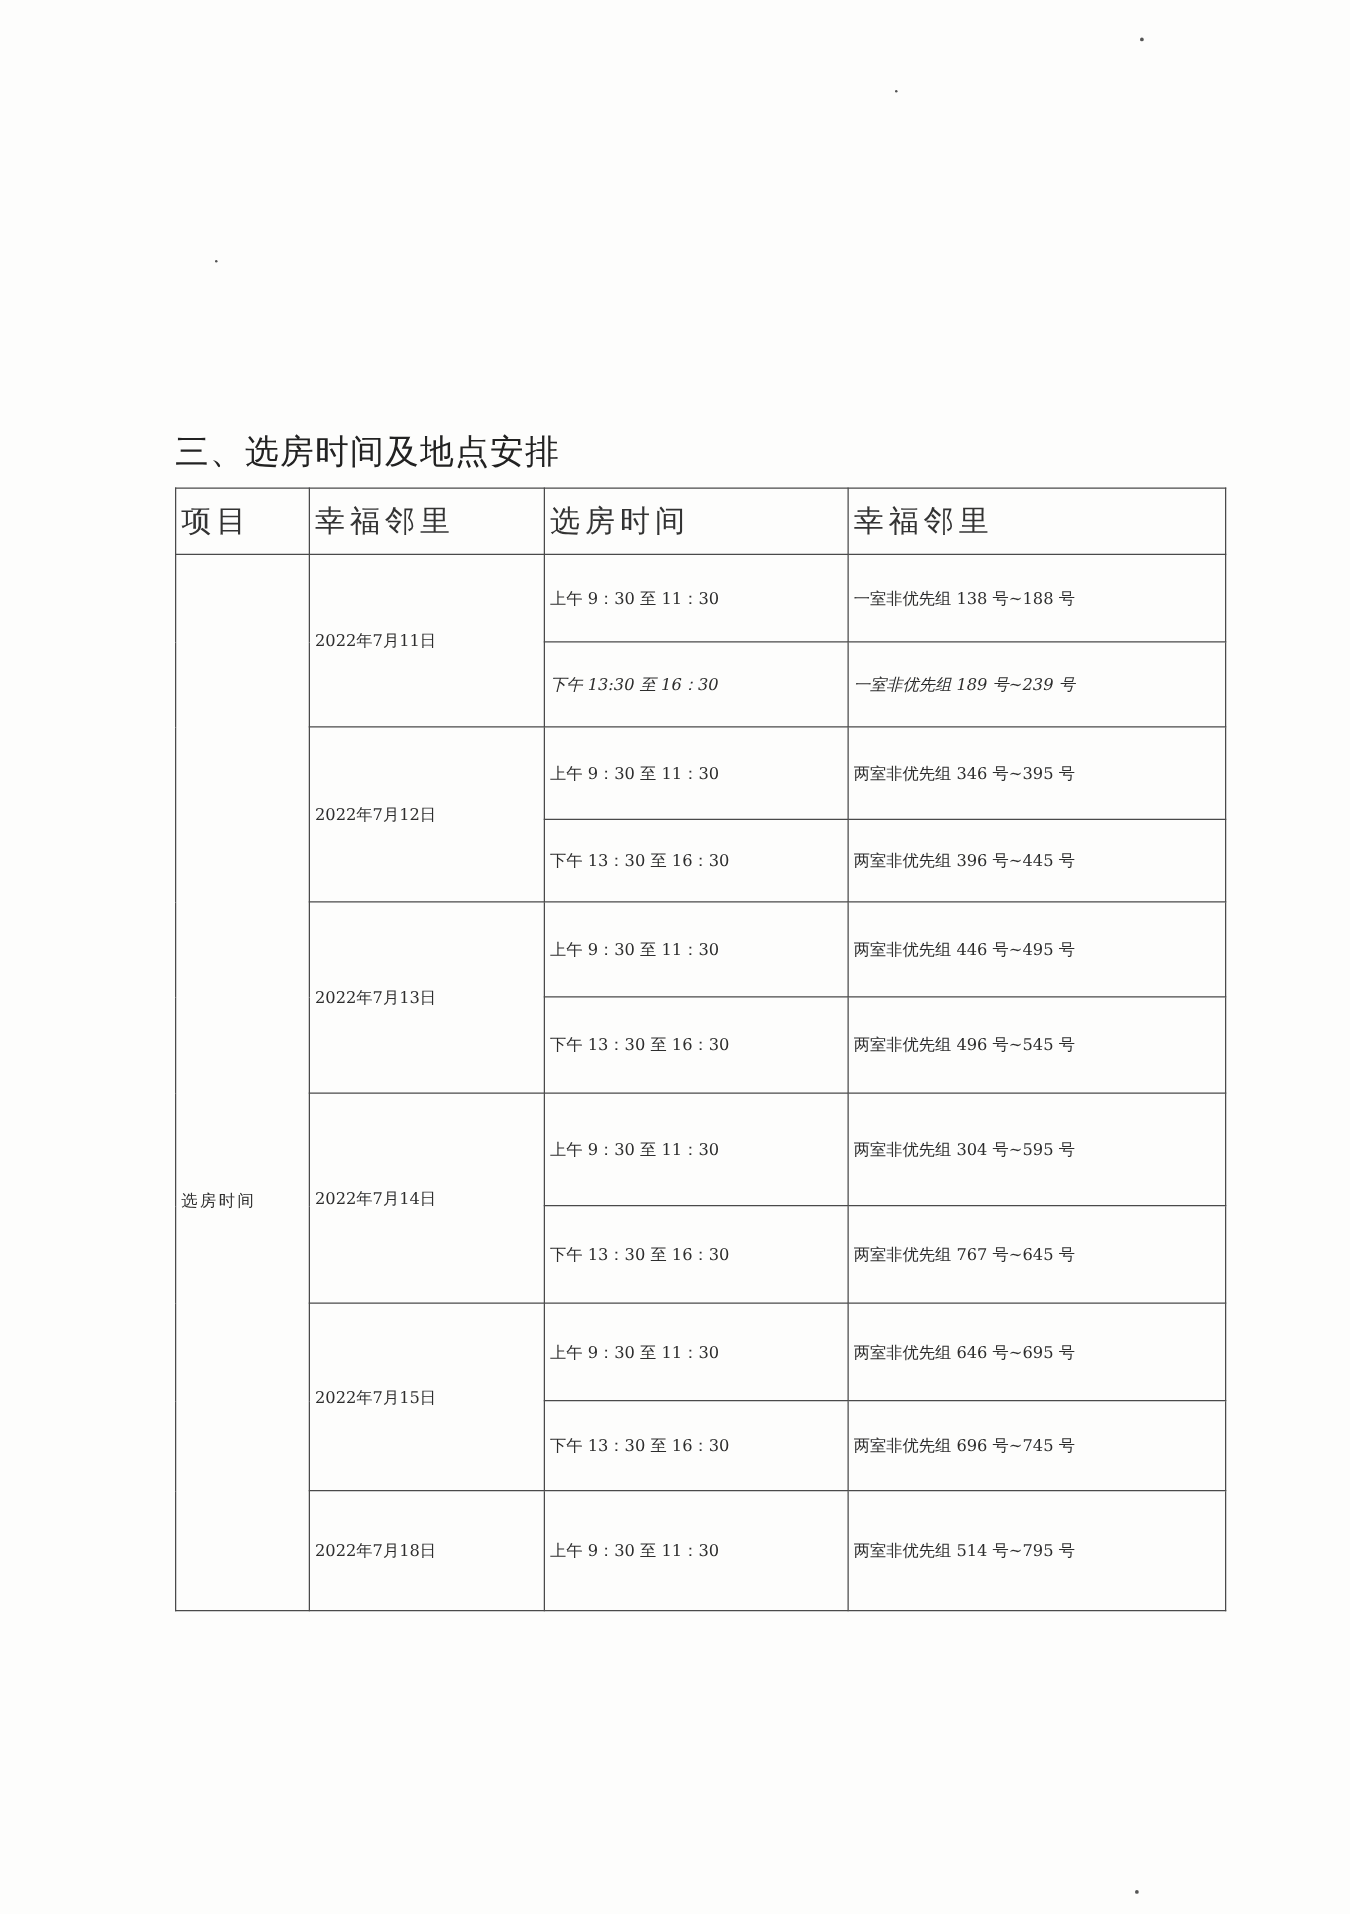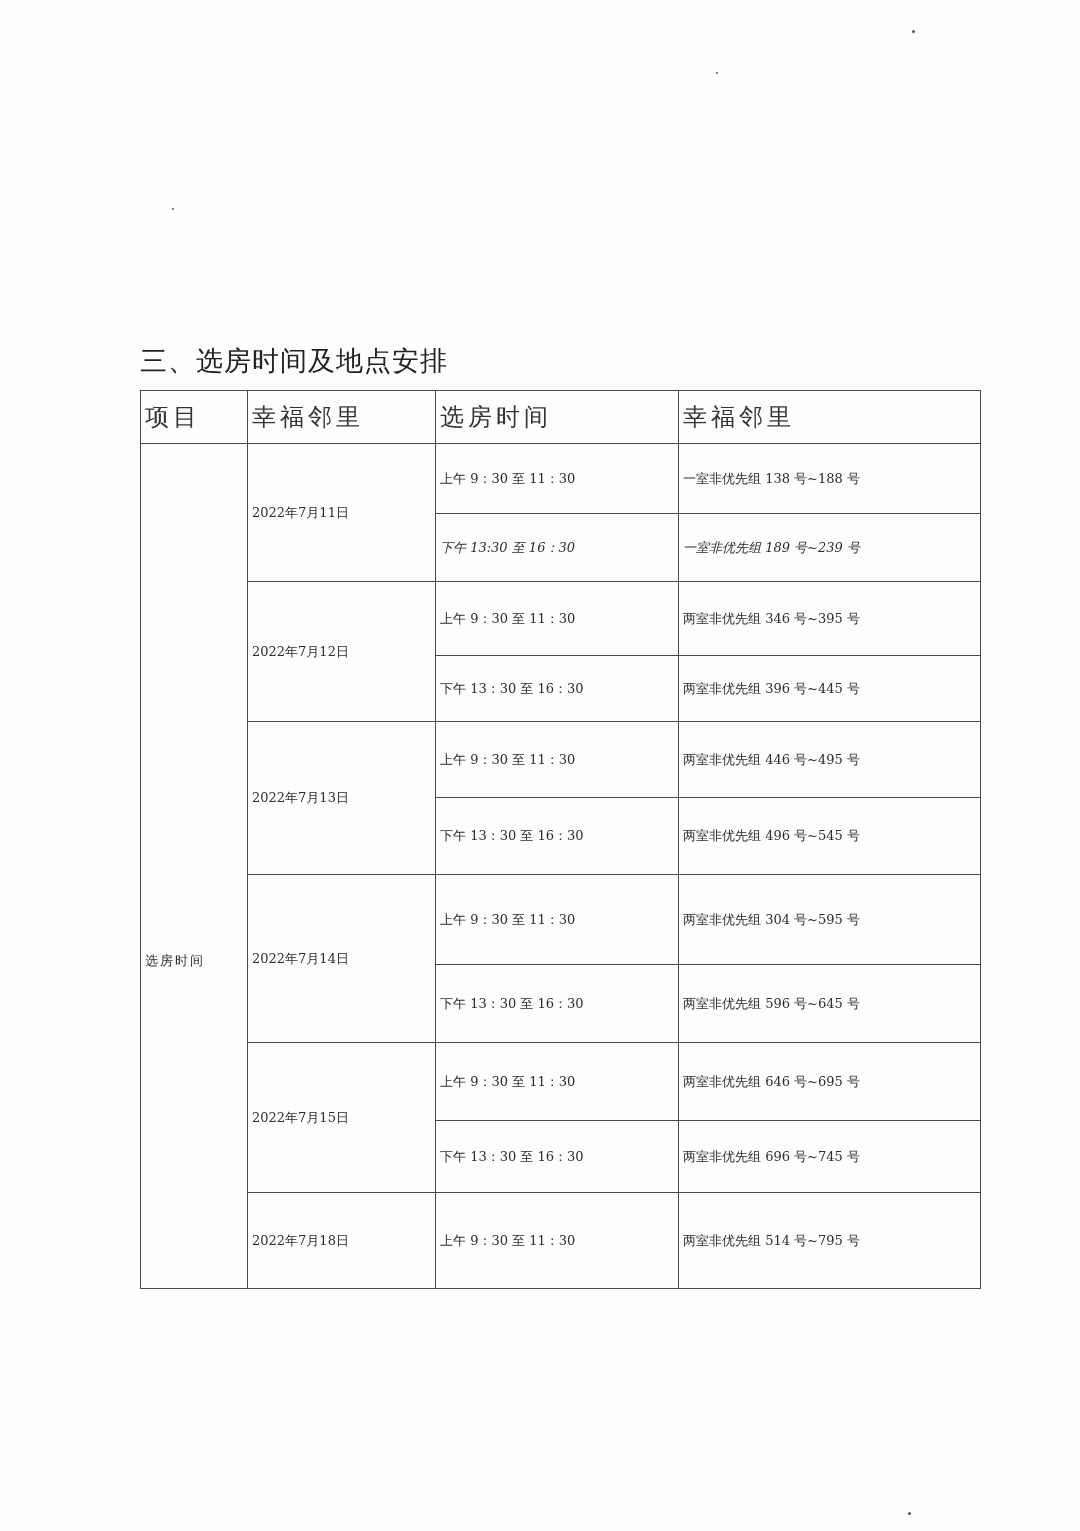--- a/index.html
+++ b/index.html
@@ -121,21 +121,21 @@
       <td>两室非优先组 496 号~545 号</td>
     </tr>
 
     <tr style="height:90px;">
       <td rowspan="2">2022年7月14日</td>
       <td>上午 9：30 至 11：30</td>
       <td>两室非优先组 304 号~595 号</td>
     </tr>
     <tr style="height:78px;">
       <td>下午 13：30 至 16：30</td>
-      <td>两室非优先组 596 号~645 号</td>
+      <td>两室非优先组 767 号~645 号</td>
     </tr>
 
     <tr style="height:78px;">
       <td rowspan="2">2022年7月15日</td>
       <td>上午 9：30 至 11：30</td>
       <td>两室非优先组 646 号~695 号</td>
     </tr>
     <tr style="height:72px;">
       <td>下午 13：30 至 16：30</td>
       <td>两室非优先组 696 号~745 号</td>

